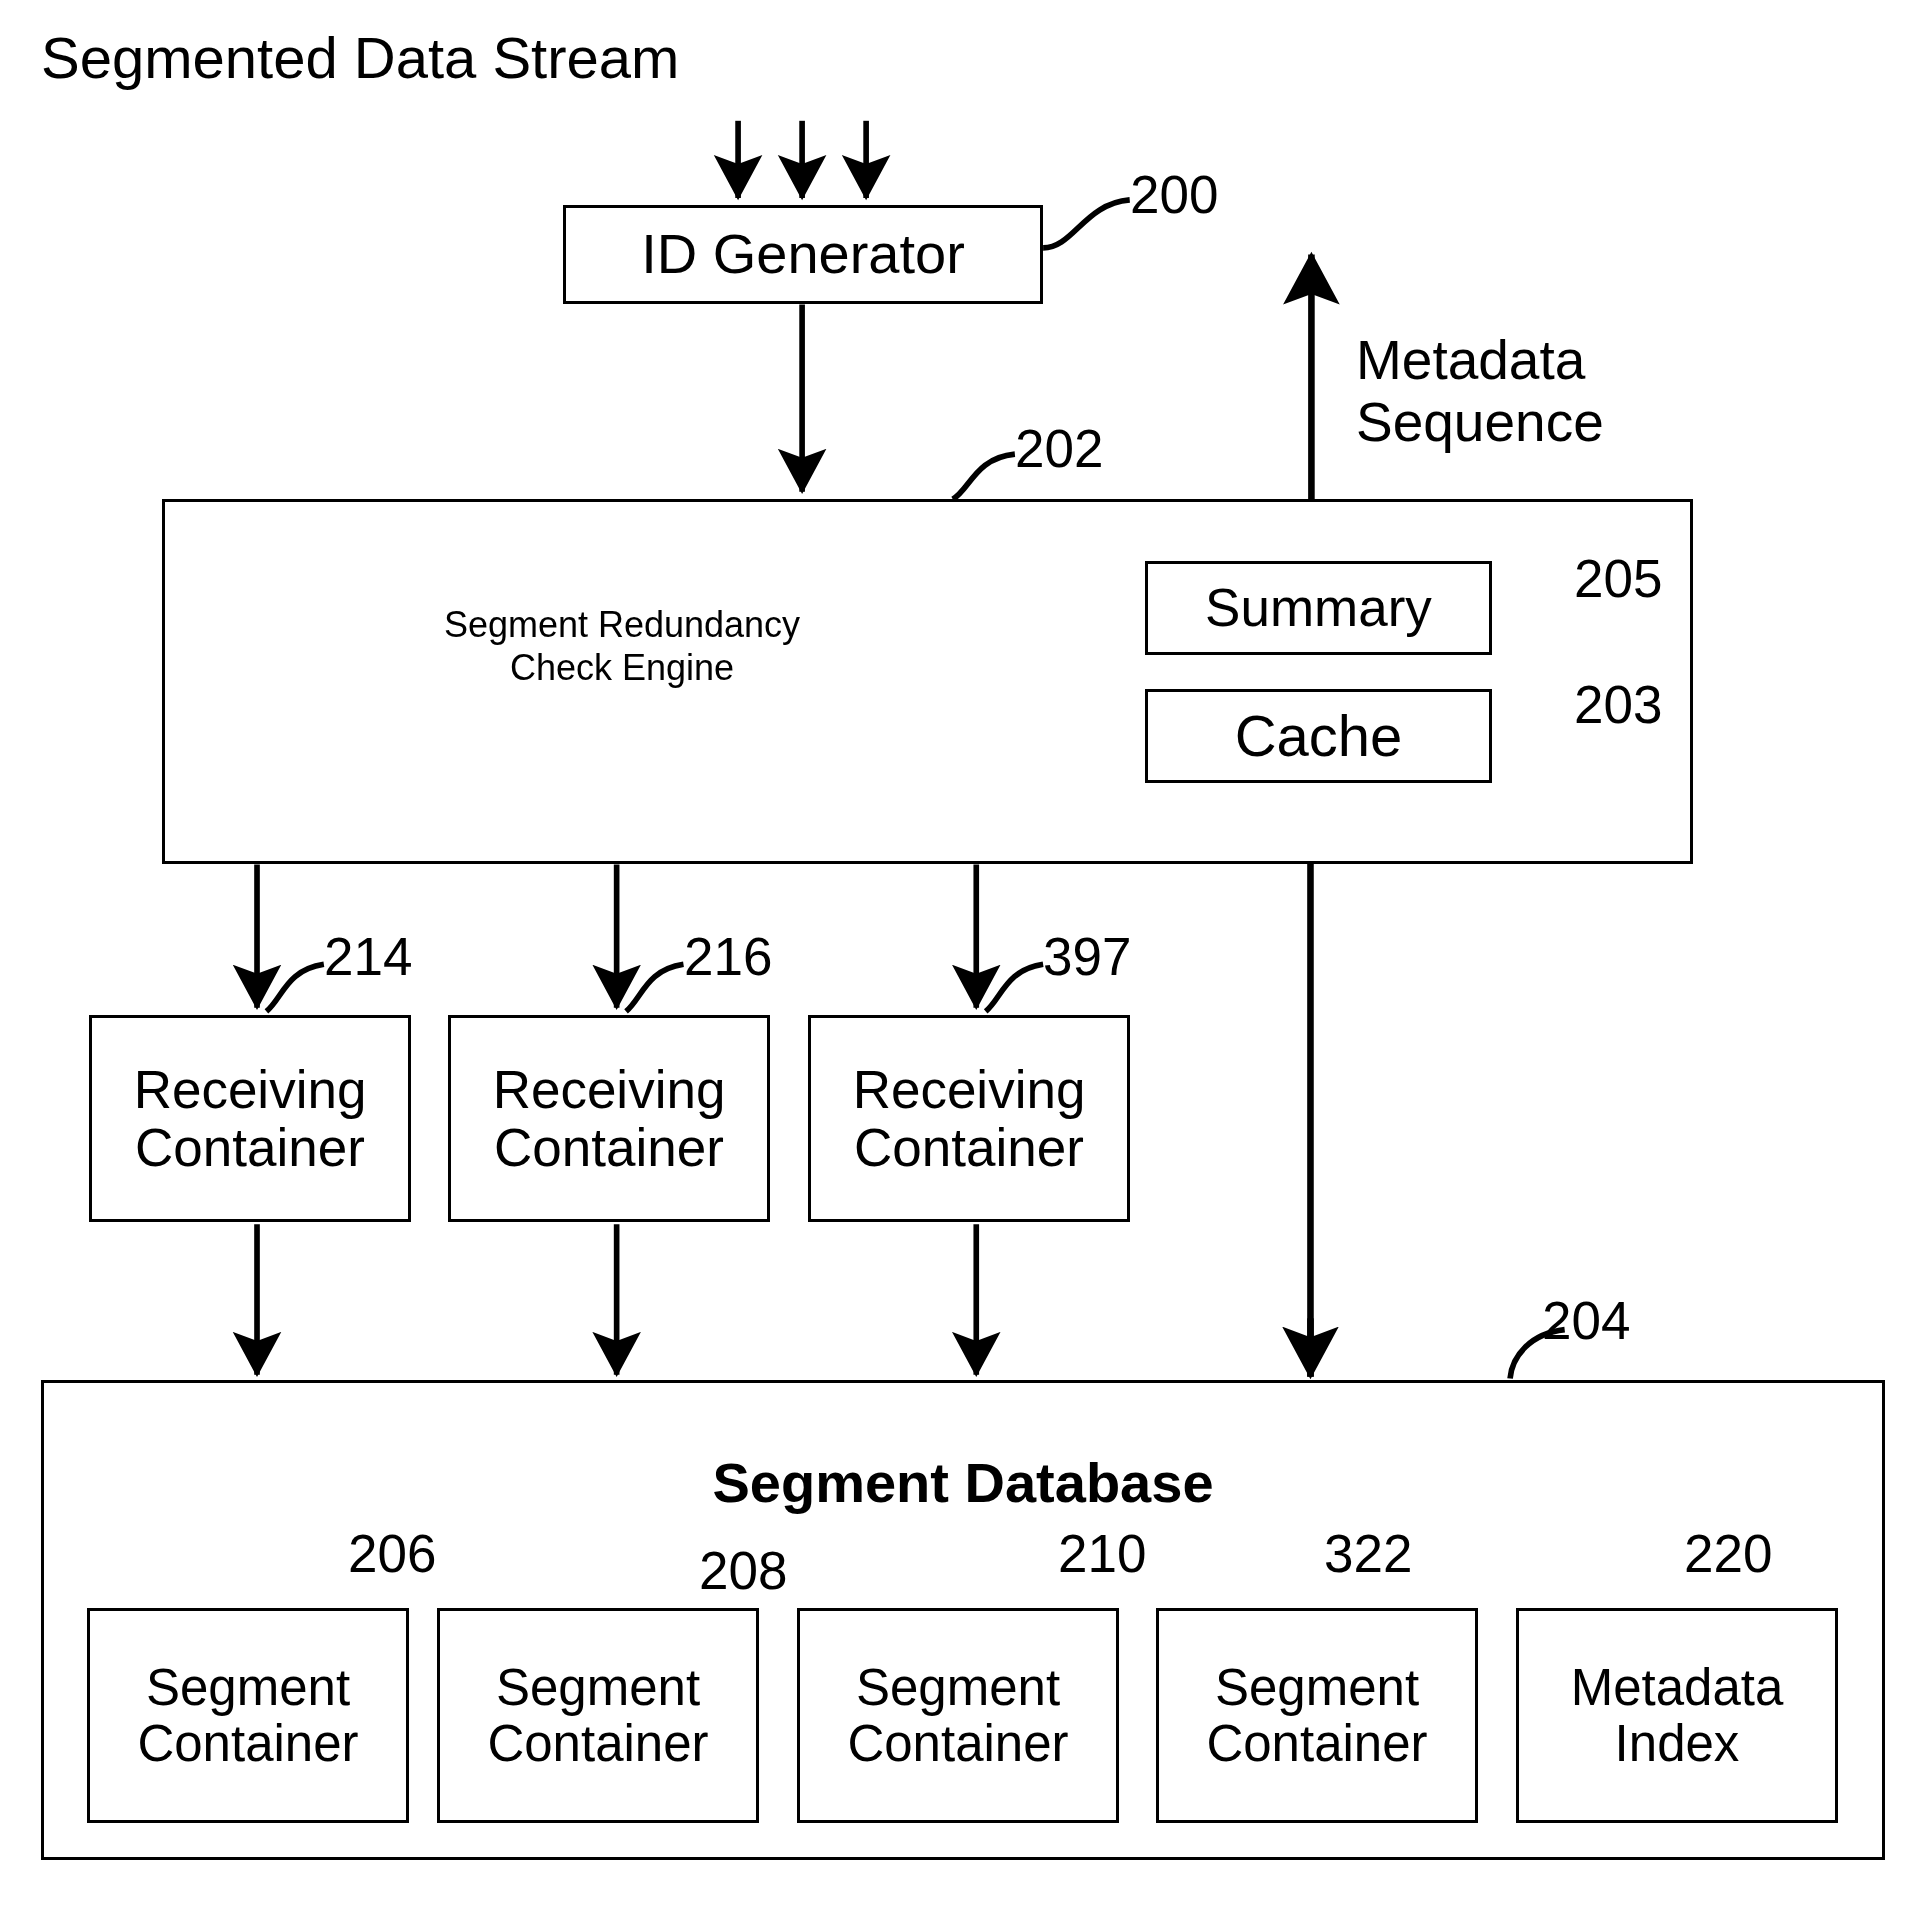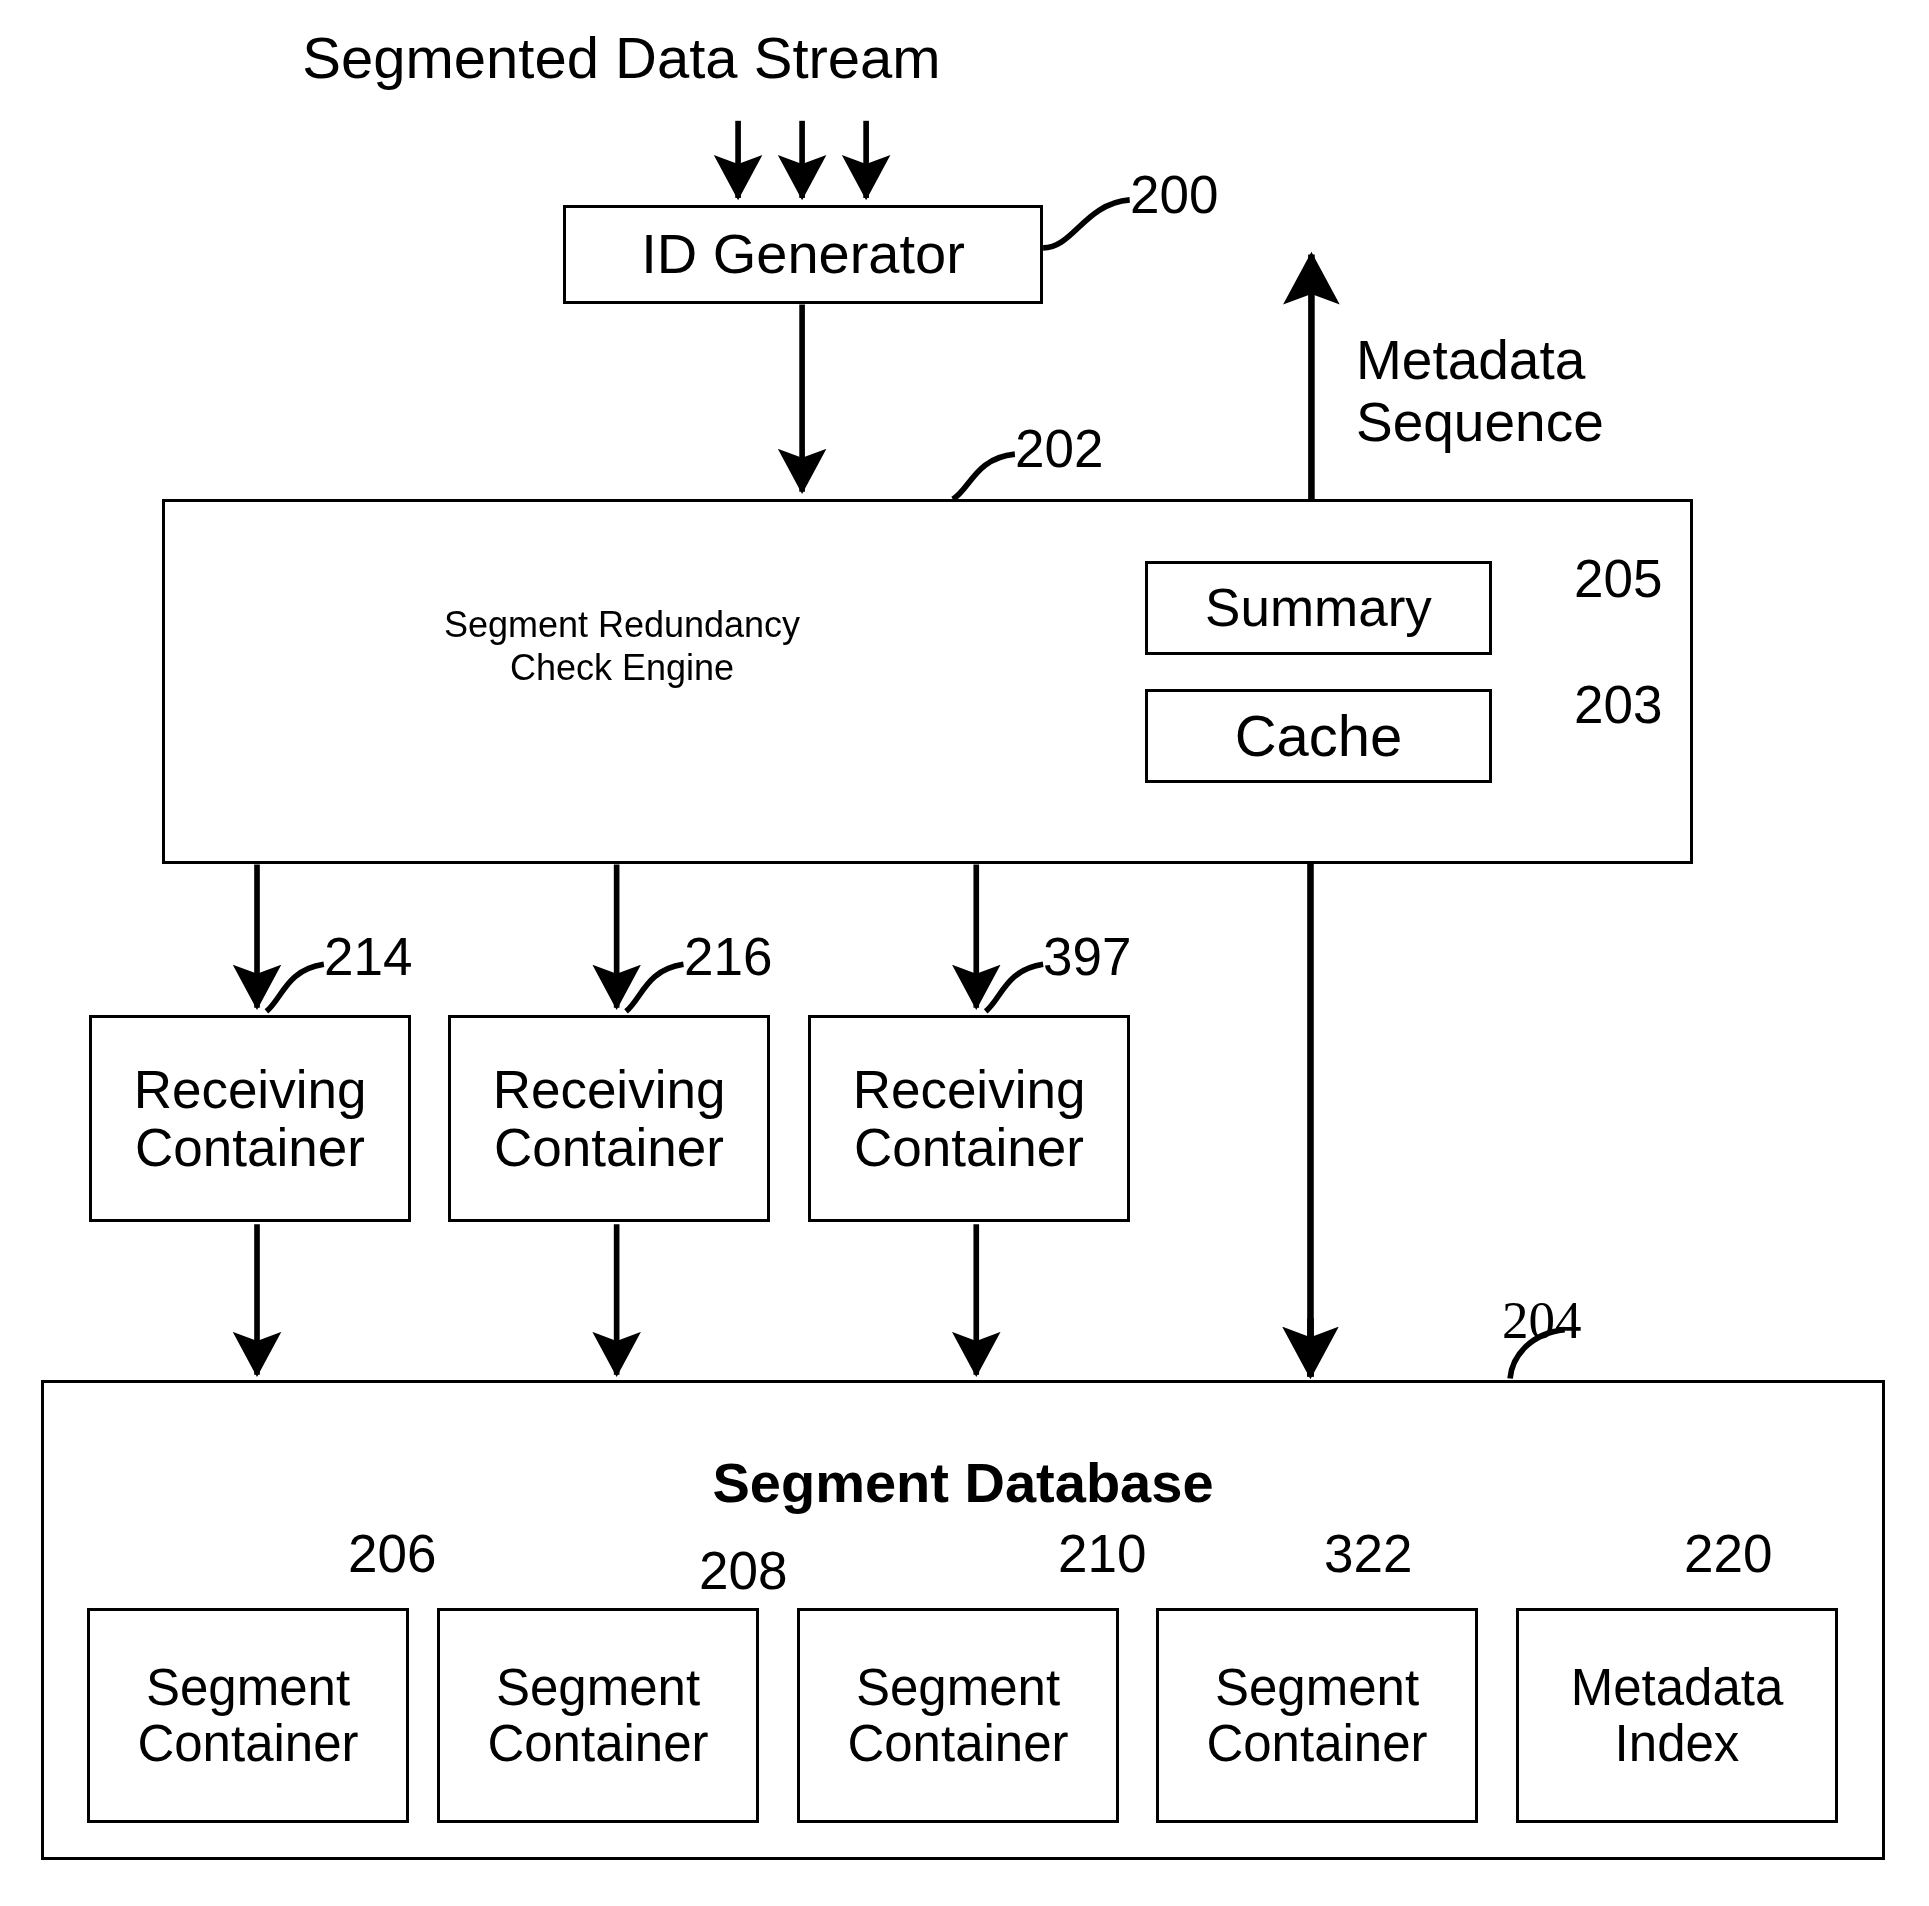--- a/index.html
+++ b/index.html
@@ -50,22 +50,22 @@
     position: absolute;
     font-size: 53px;
     letter-spacing: 0px;
     line-height: 1;
   }
   
   #stream-title {
     left: 0px;
     top: 26px;
     width: 1243px;
-    text-align: center;
     font-size: 58px;
+    padding-left: 41px;
   }
   #id-generator {
     left: 563px; top: 205px; width: 480px; height: 99px;
     font-size: 56px;
   }
   #engine-box {
     left: 162px; top: 499px; width: 1531px; height: 365px;
     display: block;
   }
   #engine-label {
@@ -230,21 +230,21 @@
   <div class="ref-num" style="left:684px; top:930px;">216</div>
 
   <div class="box recv-box" id="recv-3">
     <span class="box-label">Receiving
 Container</span>
   </div>
   <div class="ref-num" style="left:1043px; top:930px;">397</div>
 
   <div class="box" id="segdb-box"></div>
   <div class="plain-text" id="segdb-title">Segment Database</div>
-  <div class="ref-num" style="left:1502px; top:1294px;font-family:Liberation Serif, serif;">204</div>
+  <div class="ref-num" style="left:1542px; top:1294px;">204</div>
 
   <div class="box seg-box" id="seg-1">
     <span class="box-label">Segment
 Container</span>
   </div>
   <div class="ref-num" style="left:348px; top:1527px;">206</div>
 
   <div class="box seg-box" id="seg-2">
     <span class="box-label">Segment
 Container</span>

